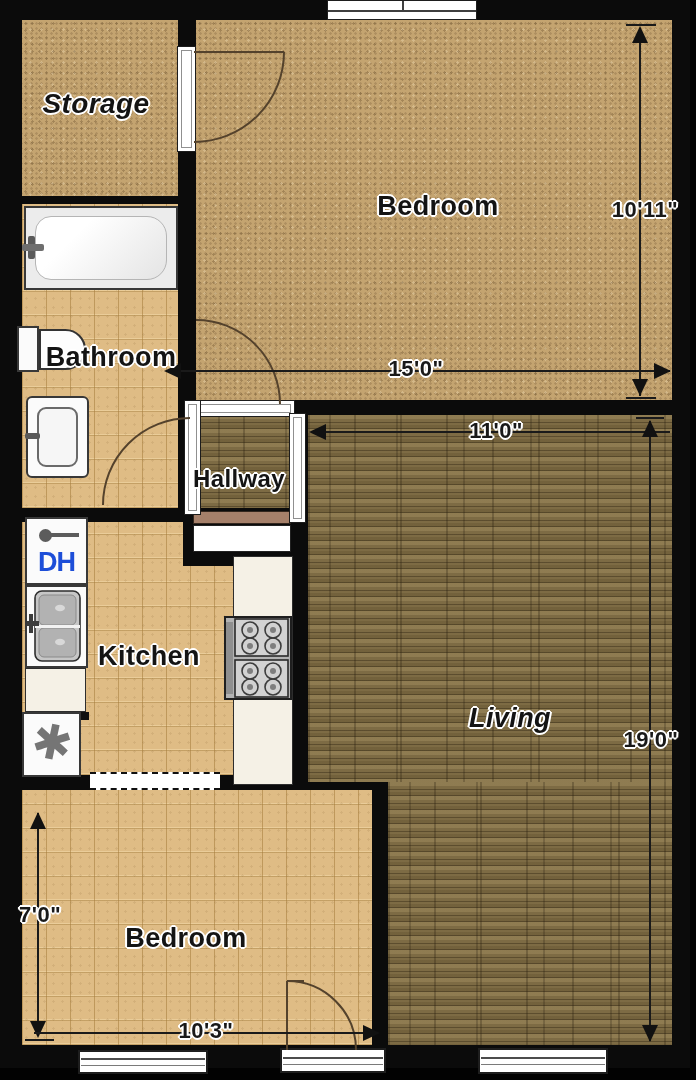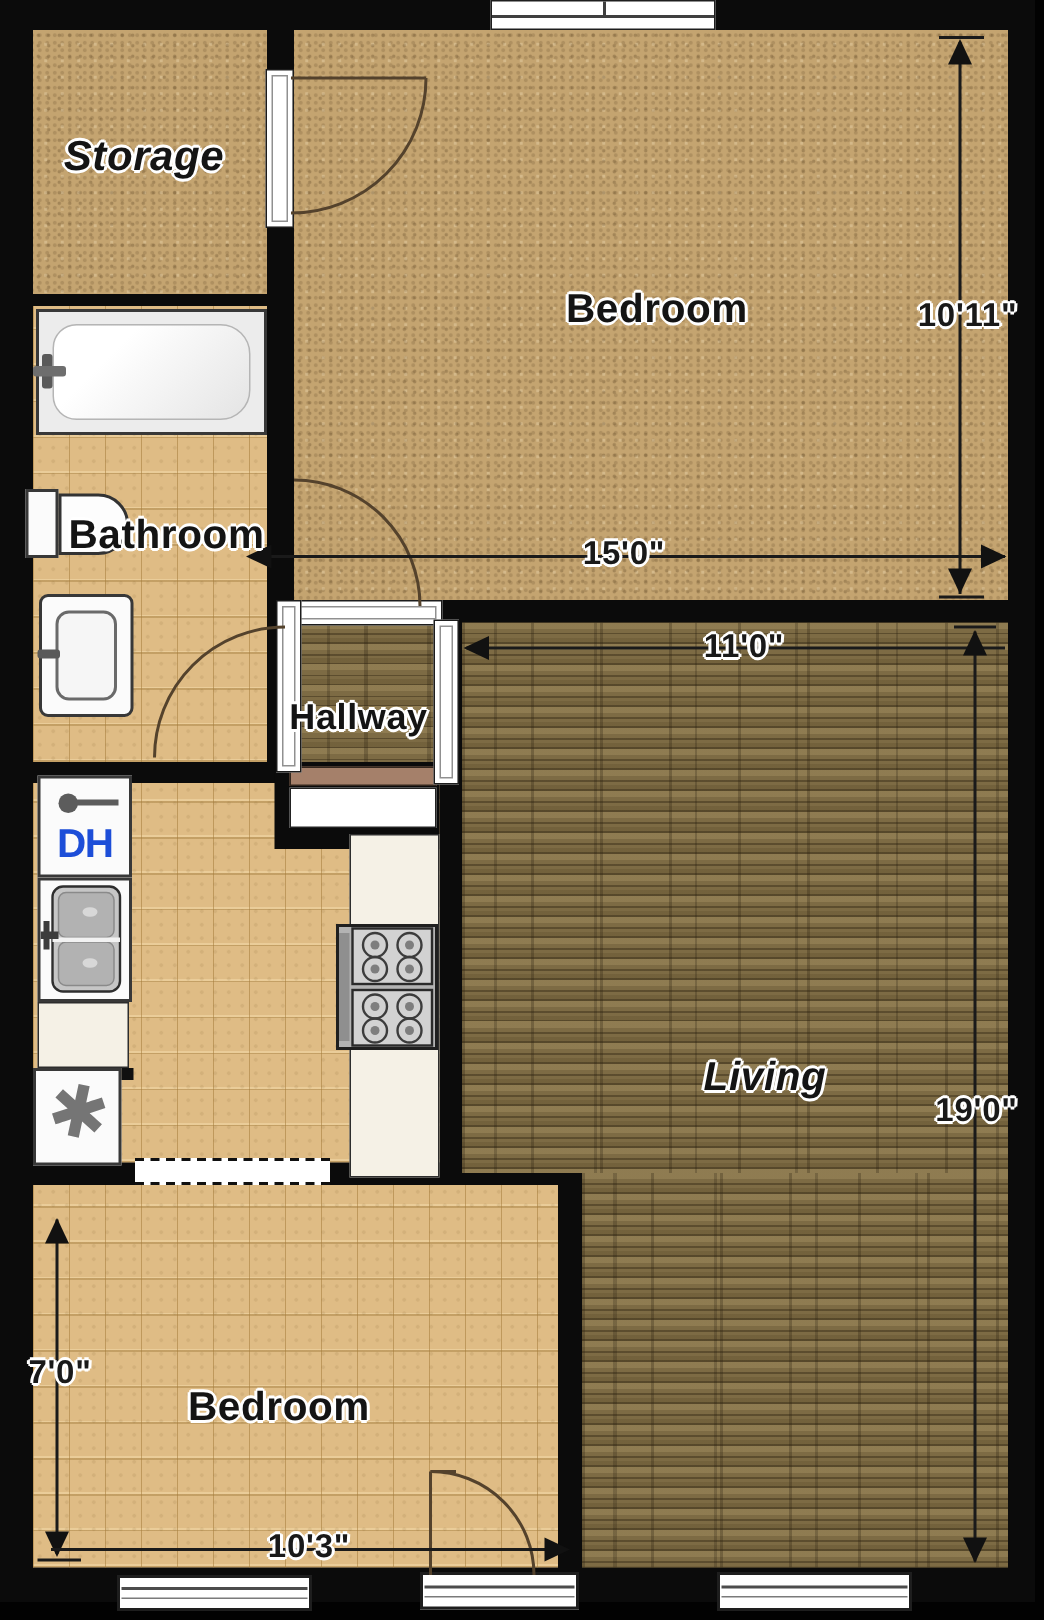--- a/index.html
+++ b/index.html
@@ -209,20 +209,21 @@
     <line class="dim-line" x1="25" y1="1040" x2="54" y2="1040"></line>
 
     <line class="dim-line" x1="34" y1="1033" x2="378" y2="1033"></line>
     <polygon class="dim-arrow" points="380,1033 363,1025 363,1041"></polygon>
   </svg>
 
   <div class="room-label" style="left:96px;top:104px;font-size:28px;font-style:italic;">Storage</div>
   <div class="room-label" style="left:438px;top:206px;">Bedroom</div>
   <div class="room-label" style="left:103px;top:357px;font-size:27px;padding-left:16px;">Bathroom</div>
   <div class="room-label" style="left:239px;top:479px;font-size:24px;">Hallway</div>
+  <div class="room-label" style="left:149px;top:656px;">Kitchen</div>
   <div class="room-label" style="left:510px;top:718px;font-style:italic;">Living</div>
   <div class="room-label" style="left:186px;top:938px;">Bedroom</div>
 
   <div class="dim-label" style="left:645px;top:210px;">10'11"</div>
   <div class="dim-label" style="left:416px;top:369px;">15'0"</div>
   <div class="dim-label" style="left:496px;top:431px;">11'0"</div>
   <div class="dim-label" style="left:651px;top:740px;">19'0"</div>
   <div class="dim-label" style="left:40px;top:915px;">7'0"</div>
   <div class="dim-label" style="left:206px;top:1031px;">10'3"</div>
 </div>

